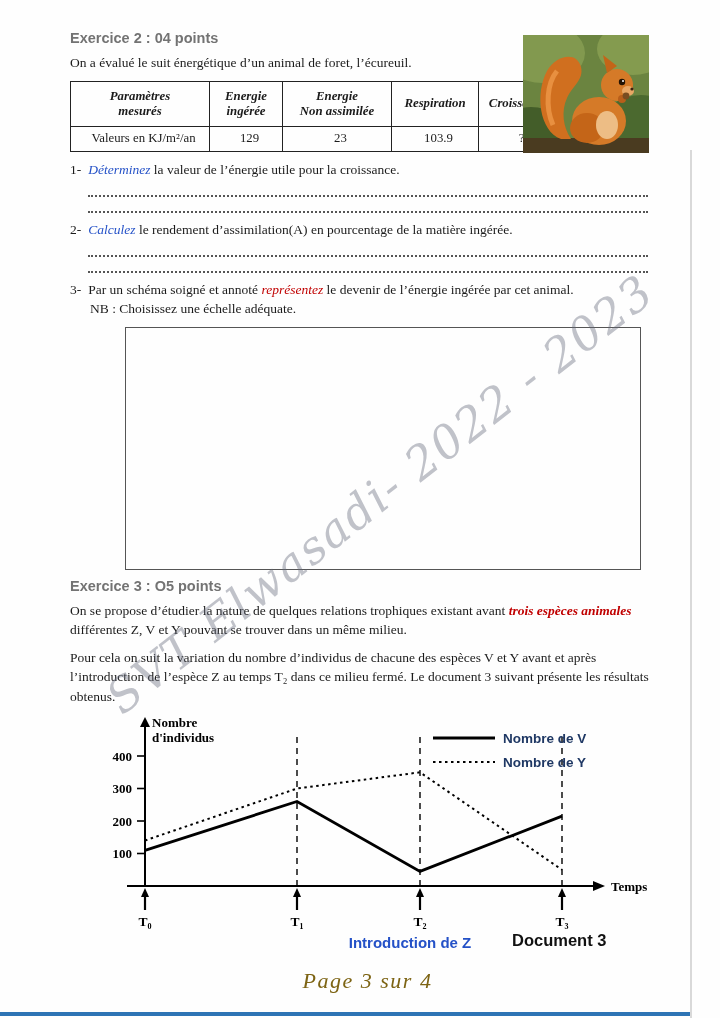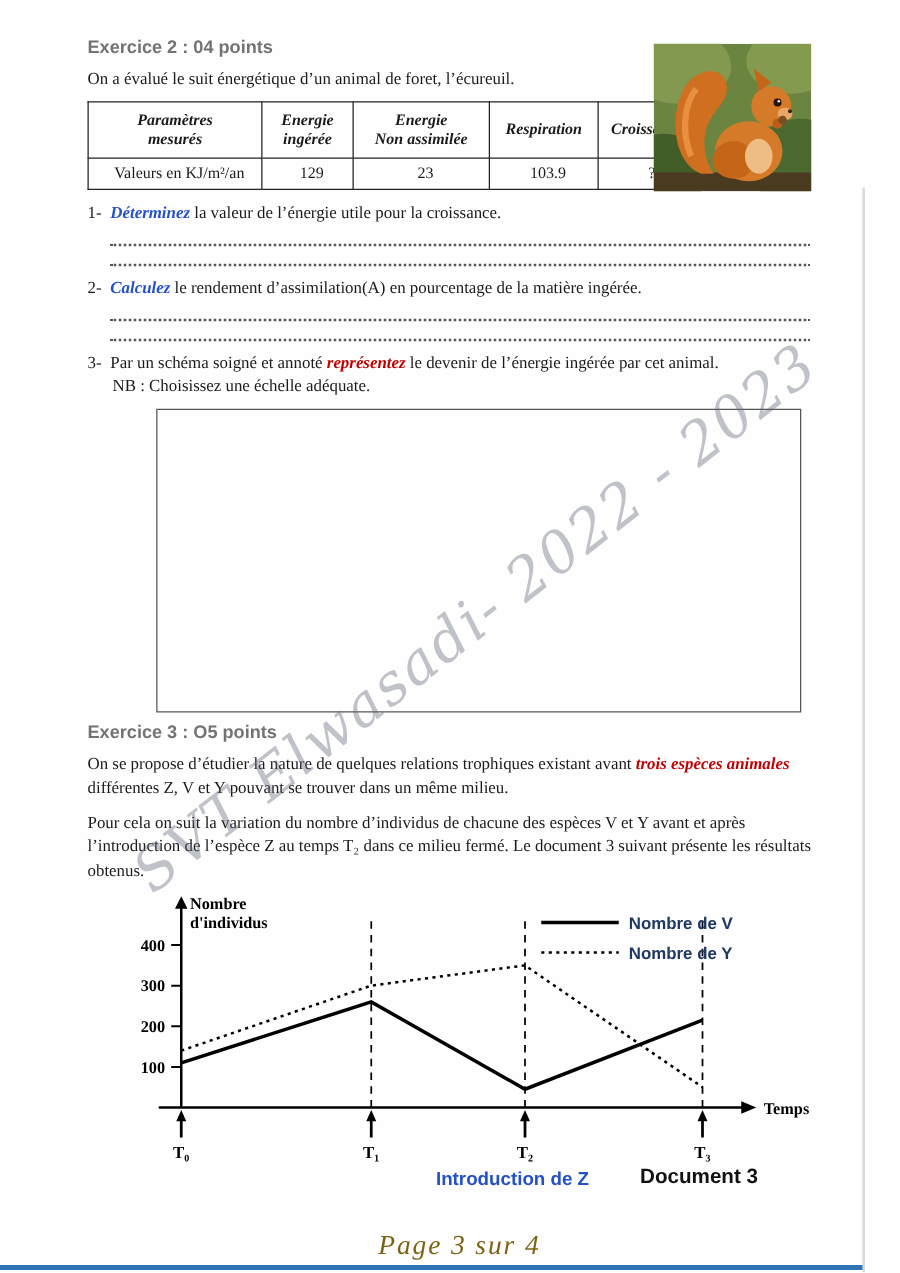--- a/index.html
+++ b/index.html
@@ -25,21 +25,21 @@
     font-style:italic; font-weight:bold; font-size:12.8px;
     white-space:pre-line; height:40px; vertical-align:middle;
   }
   table.params td { font-size:12.8px; height:20px;padding-left:12px; }
   .col-param { width:128px; } .col-ing { width:62px; } .col-na { width:98px; }
   .col-resp { width:76px; } .col-croi { width:68px; }
 
   
   .q { font-size:13.5px; margin:9px 0 3px 0; }
   .qnum { margin-right:7px; }
-  .verb { font-weight:bold; font-style:italic; }
+  .verb { font-weight:normal; font-style:italic; }
   .verb-blue { color:#2451c7; }
   .verb-red { color:#c00000; }
   .em-red { color:#c00000; font-weight:bold; font-style:italic; }
   .dots { border-bottom:2px dotted #555; height:14px; margin-left:18px; width:560px; }
   .nb { font-size:13.5px; margin:3px 0 0 20px; }
 
   .schema-box {
     width:514px; height:241px; border:1.3px solid #555;
     margin:10px 0 0 55px; background:transparent;
   }
@@ -68,21 +68,21 @@
   .arrow { fill:#000; }
   .smallarrow { stroke:#000; stroke-width:2.2; }
   text.ynum { font:bold 13px "Liberation Serif", serif; text-anchor:end; fill:#000; }
   text.axis-label { font:bold 13px "Liberation Serif", serif; fill:#000; }
   text.xtick { font:bold 13.5px "Liberation Serif", serif; text-anchor:middle; fill:#000; }
   text.legend { font:bold 13.5px "Liberation Sans", sans-serif; fill:#1f3864; }
   text.intro-z { font:bold 15px "Liberation Sans", sans-serif; fill:#2451c7; text-anchor:middle; }
   text.doc3 { font:bold 16.5px "Liberation Sans", sans-serif; fill:#111; }
 
   .footer {
-    text-align:center; margin-top:24px; font-family:"Liberation Serif", serif;
+    text-align:center; margin-top:10px; font-family:"Liberation Serif", serif;
     font-style:italic; font-size:22px; color:#7d6414; letter-spacing:1.5px;
   }
 
   .bottom-line { position:absolute; left:0; bottom:2px; width:690px; height:4px; background:#2e74b5; z-index:6; }
   .scan-edge { position:absolute; left:690px; top:150px; height:868px; width:2px; background:#c9c9c9; opacity:.7; z-index:6; }
 </style>
 </head>
 <body>
 
 <div class="page">

